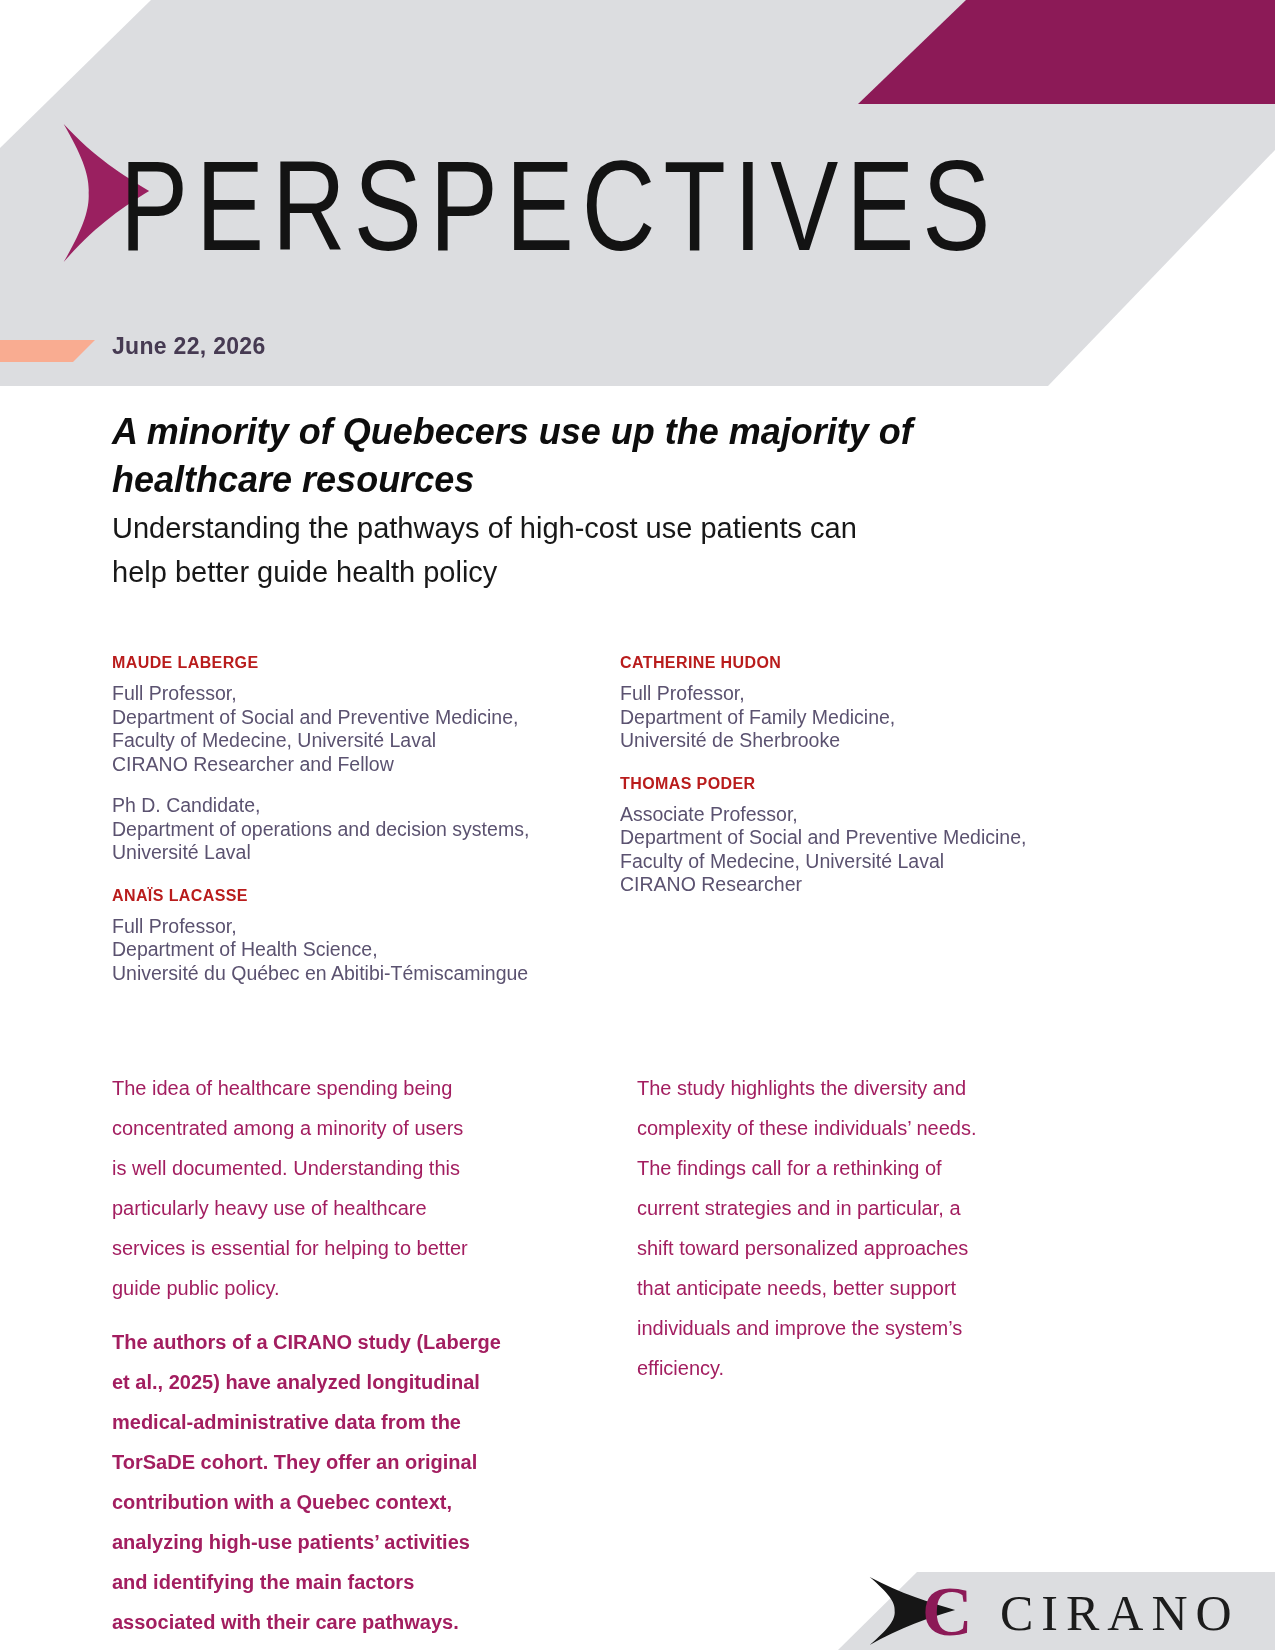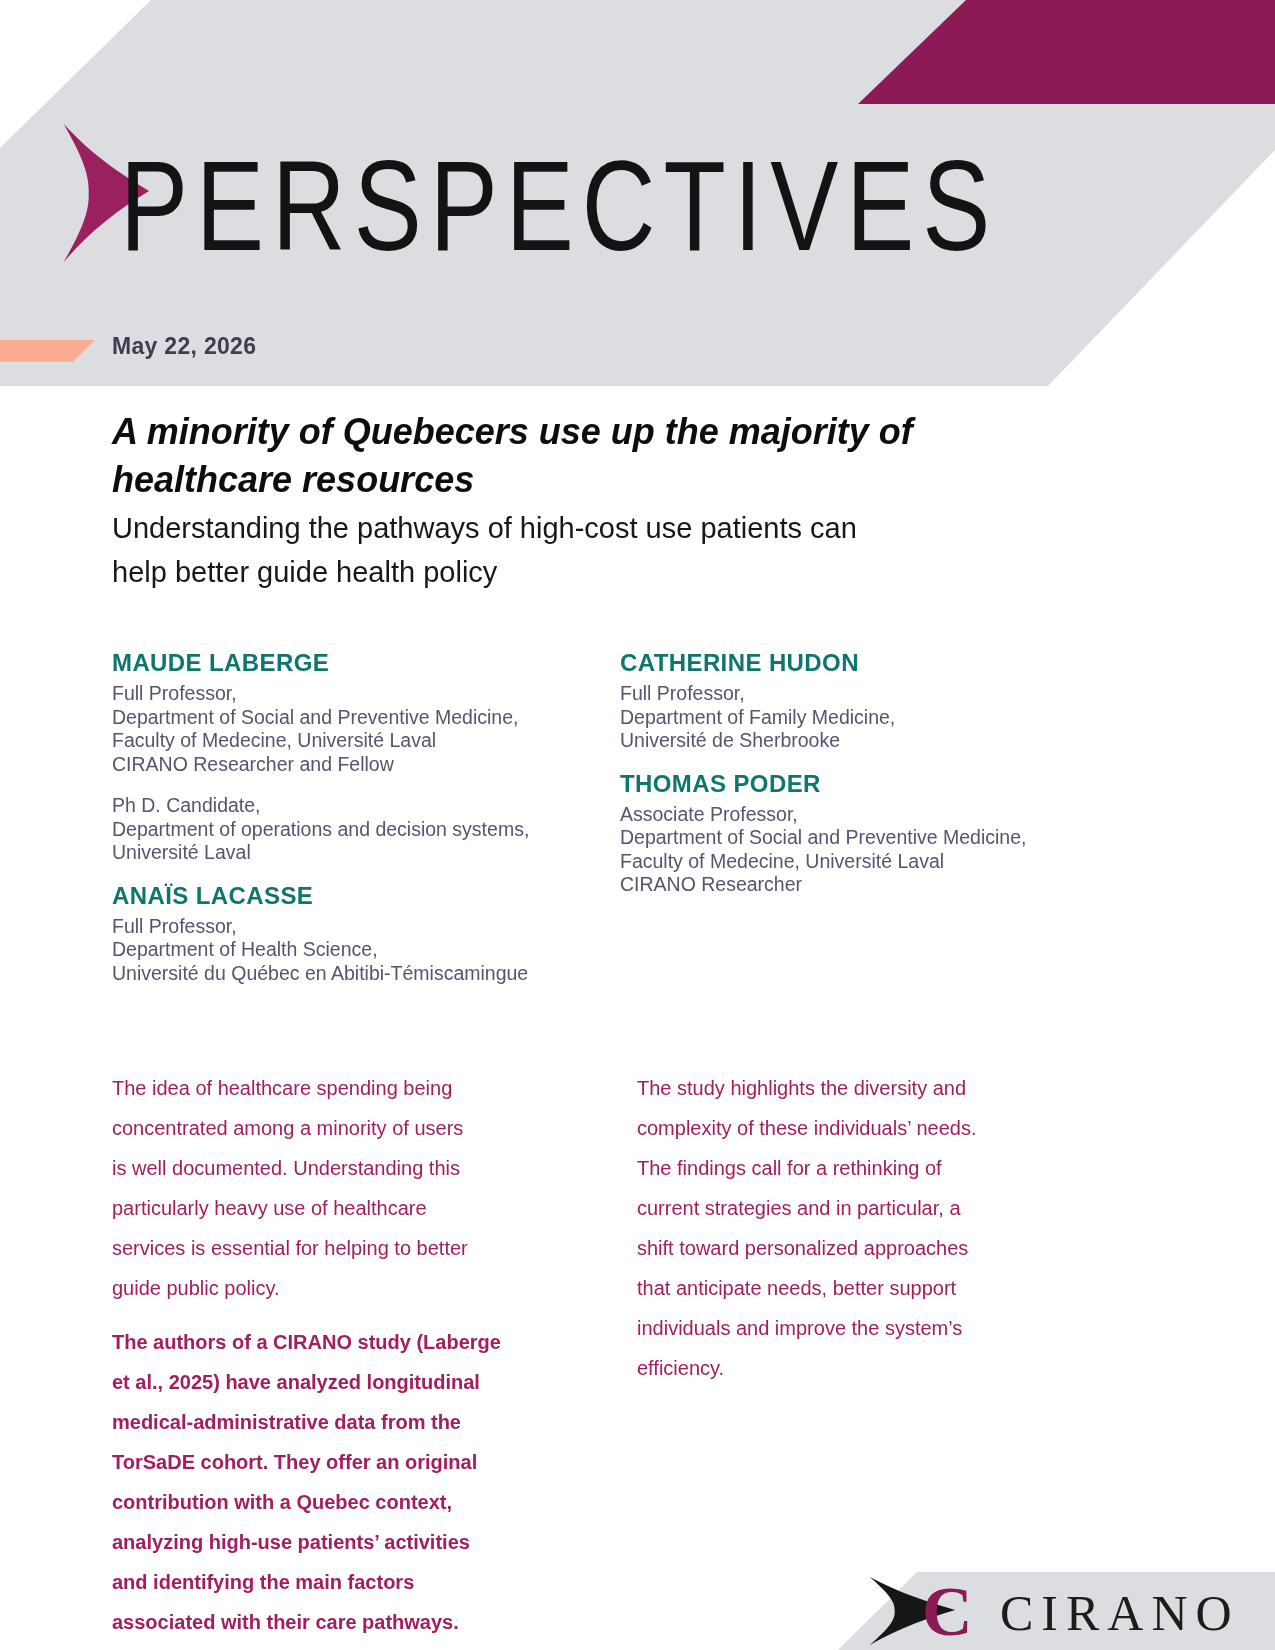--- a/index.html
+++ b/index.html
@@ -42,21 +42,21 @@
     position:absolute; left:112px; top:506px; width:1020px;
     font-size:29px; line-height:44px; font-weight:400; color:#181818;
   }
 
   
   .authors-col{position:absolute; top:650px; width:500px;}
   .authors-left{left:112px;}
   .authors-right{left:620px;}
   .author + .author{margin-top:18px;}
   .author-name{
-    font-size:24px; line-height:26px; font-weight:700; color:#0f766e;
+    font-size:16px; line-height:26px; font-weight:700; color:#b91c1c;
     letter-spacing:0.4px; margin:0 0 6px 0;
   }
   .author-lines{font-size:19.5px; line-height:23.5px; color:#5b5270;}
 
   
   .body-col{position:absolute; top:1068px; width:520px; color:#a31e60;}
   .body-left{left:112px;}
   .body-right{left:637px;}
   .body-col p{margin:0; font-size:20px; line-height:40px;}
   .body-col p + p{margin-top:14px;font-weight:bold;}
@@ -84,21 +84,21 @@
   <div class="band-gray"></div>
   <div class="band-magenta"></div>
 
   <svg class="swoosh-header" viewBox="0 0 100 140" preserveAspectRatio="none" aria-hidden="true">
     <path d="M8 0 C 40 34, 70 52, 97 68 C 70 84, 40 104, 8 140 C 27 108, 35 88, 34 70 C 35 52, 27 32, 8 0 Z" fill="#9a2060"></path>
   </svg>
 
   <div class="wordmark">PERSPECTIVES</div>
 
   <div class="date-bar"></div>
-  <div class="issue-date">May 22, 2026</div>
+  <div class="issue-date">June 22, 2026</div>
 
   <h1 class="title prelines">A minority of Quebecers use up the majority of
 healthcare resources</h1>
   <div class="subtitle prelines">Understanding the pathways of high-cost use patients can
 help better guide health policy</div>
 
   <div class="authors-col authors-left">
     <div class="author">
       <div class="author-name">MAUDE LABERGE</div>
       <div class="author-lines prelines">Full Professor,

